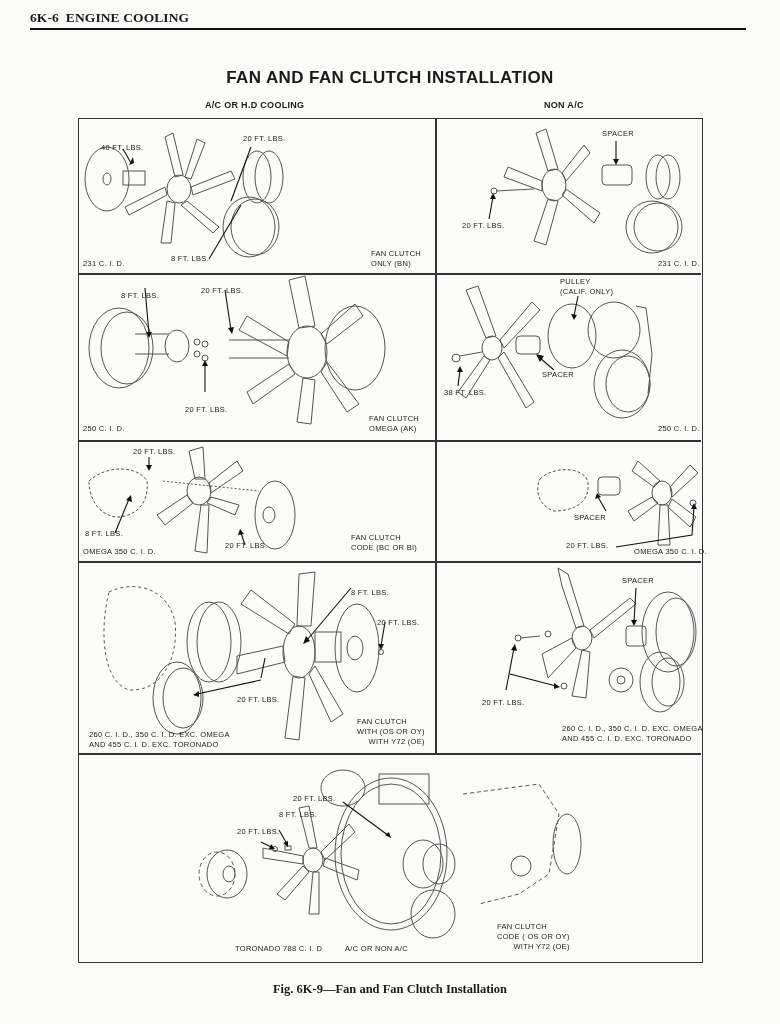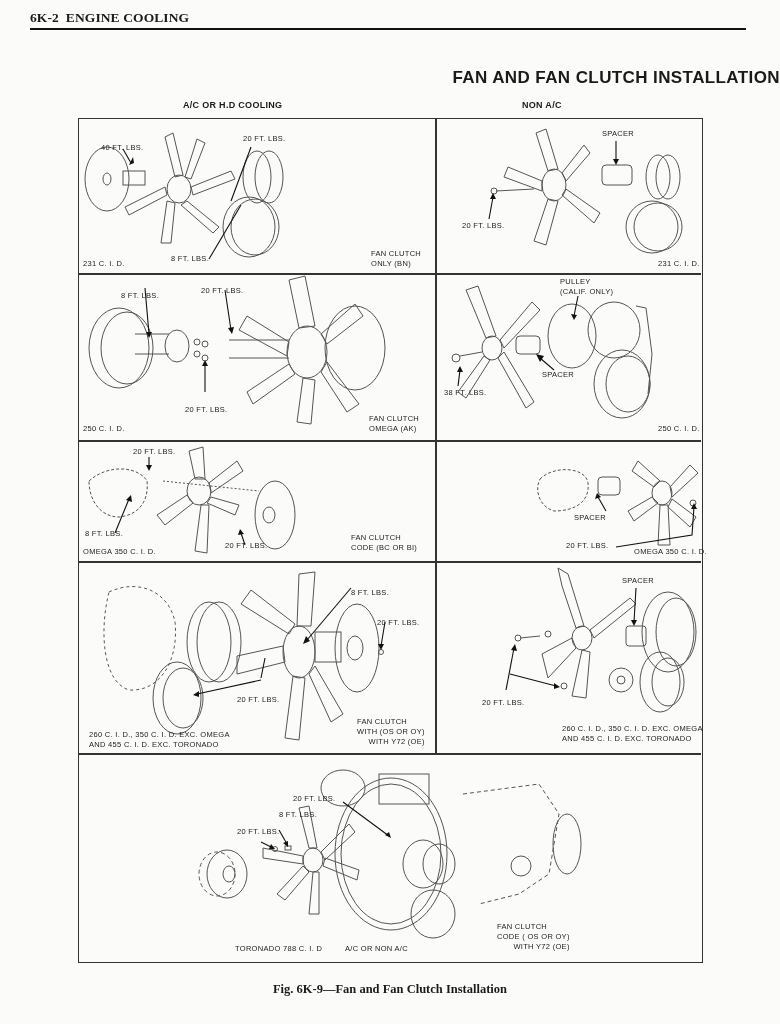--- a/index.html
+++ b/index.html
@@ -1,37 +1,37 @@
 <!DOCTYPE html>
 <html><head>
 <meta charset="utf-8">
 <style>
   html,body{margin:0;padding:0;background:#fbfbf9;}
   body{width:780px;height:1024px;position:relative;overflow:hidden;color:#1a1a1a;font-family:"Liberation Sans",sans-serif;}
   .header{position:absolute;left:30px;top:10px;font-family:"Liberation Serif",serif;font-weight:bold;font-size:13.5px;letter-spacing:.1px;}
   .header-rule{position:absolute;left:30px;top:28px;width:716px;height:2px;background:#111;}
-  .title{position:absolute;left:0;width:780px;top:68px;text-align:right;font-size:17px;font-weight:bold;letter-spacing:.4px;}
-  .col-head{position:absolute;top:100px;font-size:9px;font-weight:bold;letter-spacing:.3px;}
+  .title{position:absolute;left:0;width:780px;top:68px;text-align:center;font-size:17px;font-weight:bold;letter-spacing:.4px;}
+  .col-head{position:absolute;top:100px;font-size:9px;font-weight:bold;letter-spacing:.3px;margin-left:22px;}
   .grid{position:absolute;left:78px;top:118px;width:625px;height:845px;border:1.5px solid #333;box-sizing:border-box;}
   .hl{position:absolute;height:1.5px;background:#333;}
   .vl{position:absolute;width:1.5px;background:#333;}
   .cell{position:absolute;}
   .lbl{position:absolute;font-size:7.5px;line-height:10px;white-space:nowrap;letter-spacing:.3px;color:#222;}
   .lbl.r{text-align:right;}
   svg.ill{position:absolute;left:0;top:0;overflow:visible;}
   svg.ill *{fill:none;stroke:#555;stroke-width:1;}
   svg.ill .a{stroke:#111;stroke-width:1.1;}
   svg.ill .h{fill:#111;stroke:none;}
   .caption{position:absolute;left:0;width:780px;top:982px;text-align:center;font-family:"Liberation Serif",serif;font-weight:bold;font-size:12.5px;}
 </style>
 </head>
 <body>
 
 <div class="header">
-  <span>6K-2</span>&nbsp;&nbsp;<span>ENGINE COOLING</span>
+  <span>6K-6</span>&nbsp;&nbsp;<span>ENGINE COOLING</span>
 </div>
 <div class="header-rule"></div>
 
 <div class="title">FAN AND FAN CLUTCH INSTALLATION</div>
 <div class="col-head" style="left:183px">A/C OR H.D COOLING</div>
 <div class="col-head" style="left:522px">NON A/C</div>
 
 <div class="grid">
   <div class="vl" style="left:356px;top:0;height:634px"></div>
   <div class="hl" style="left:0;top:154px;width:622px"></div>

